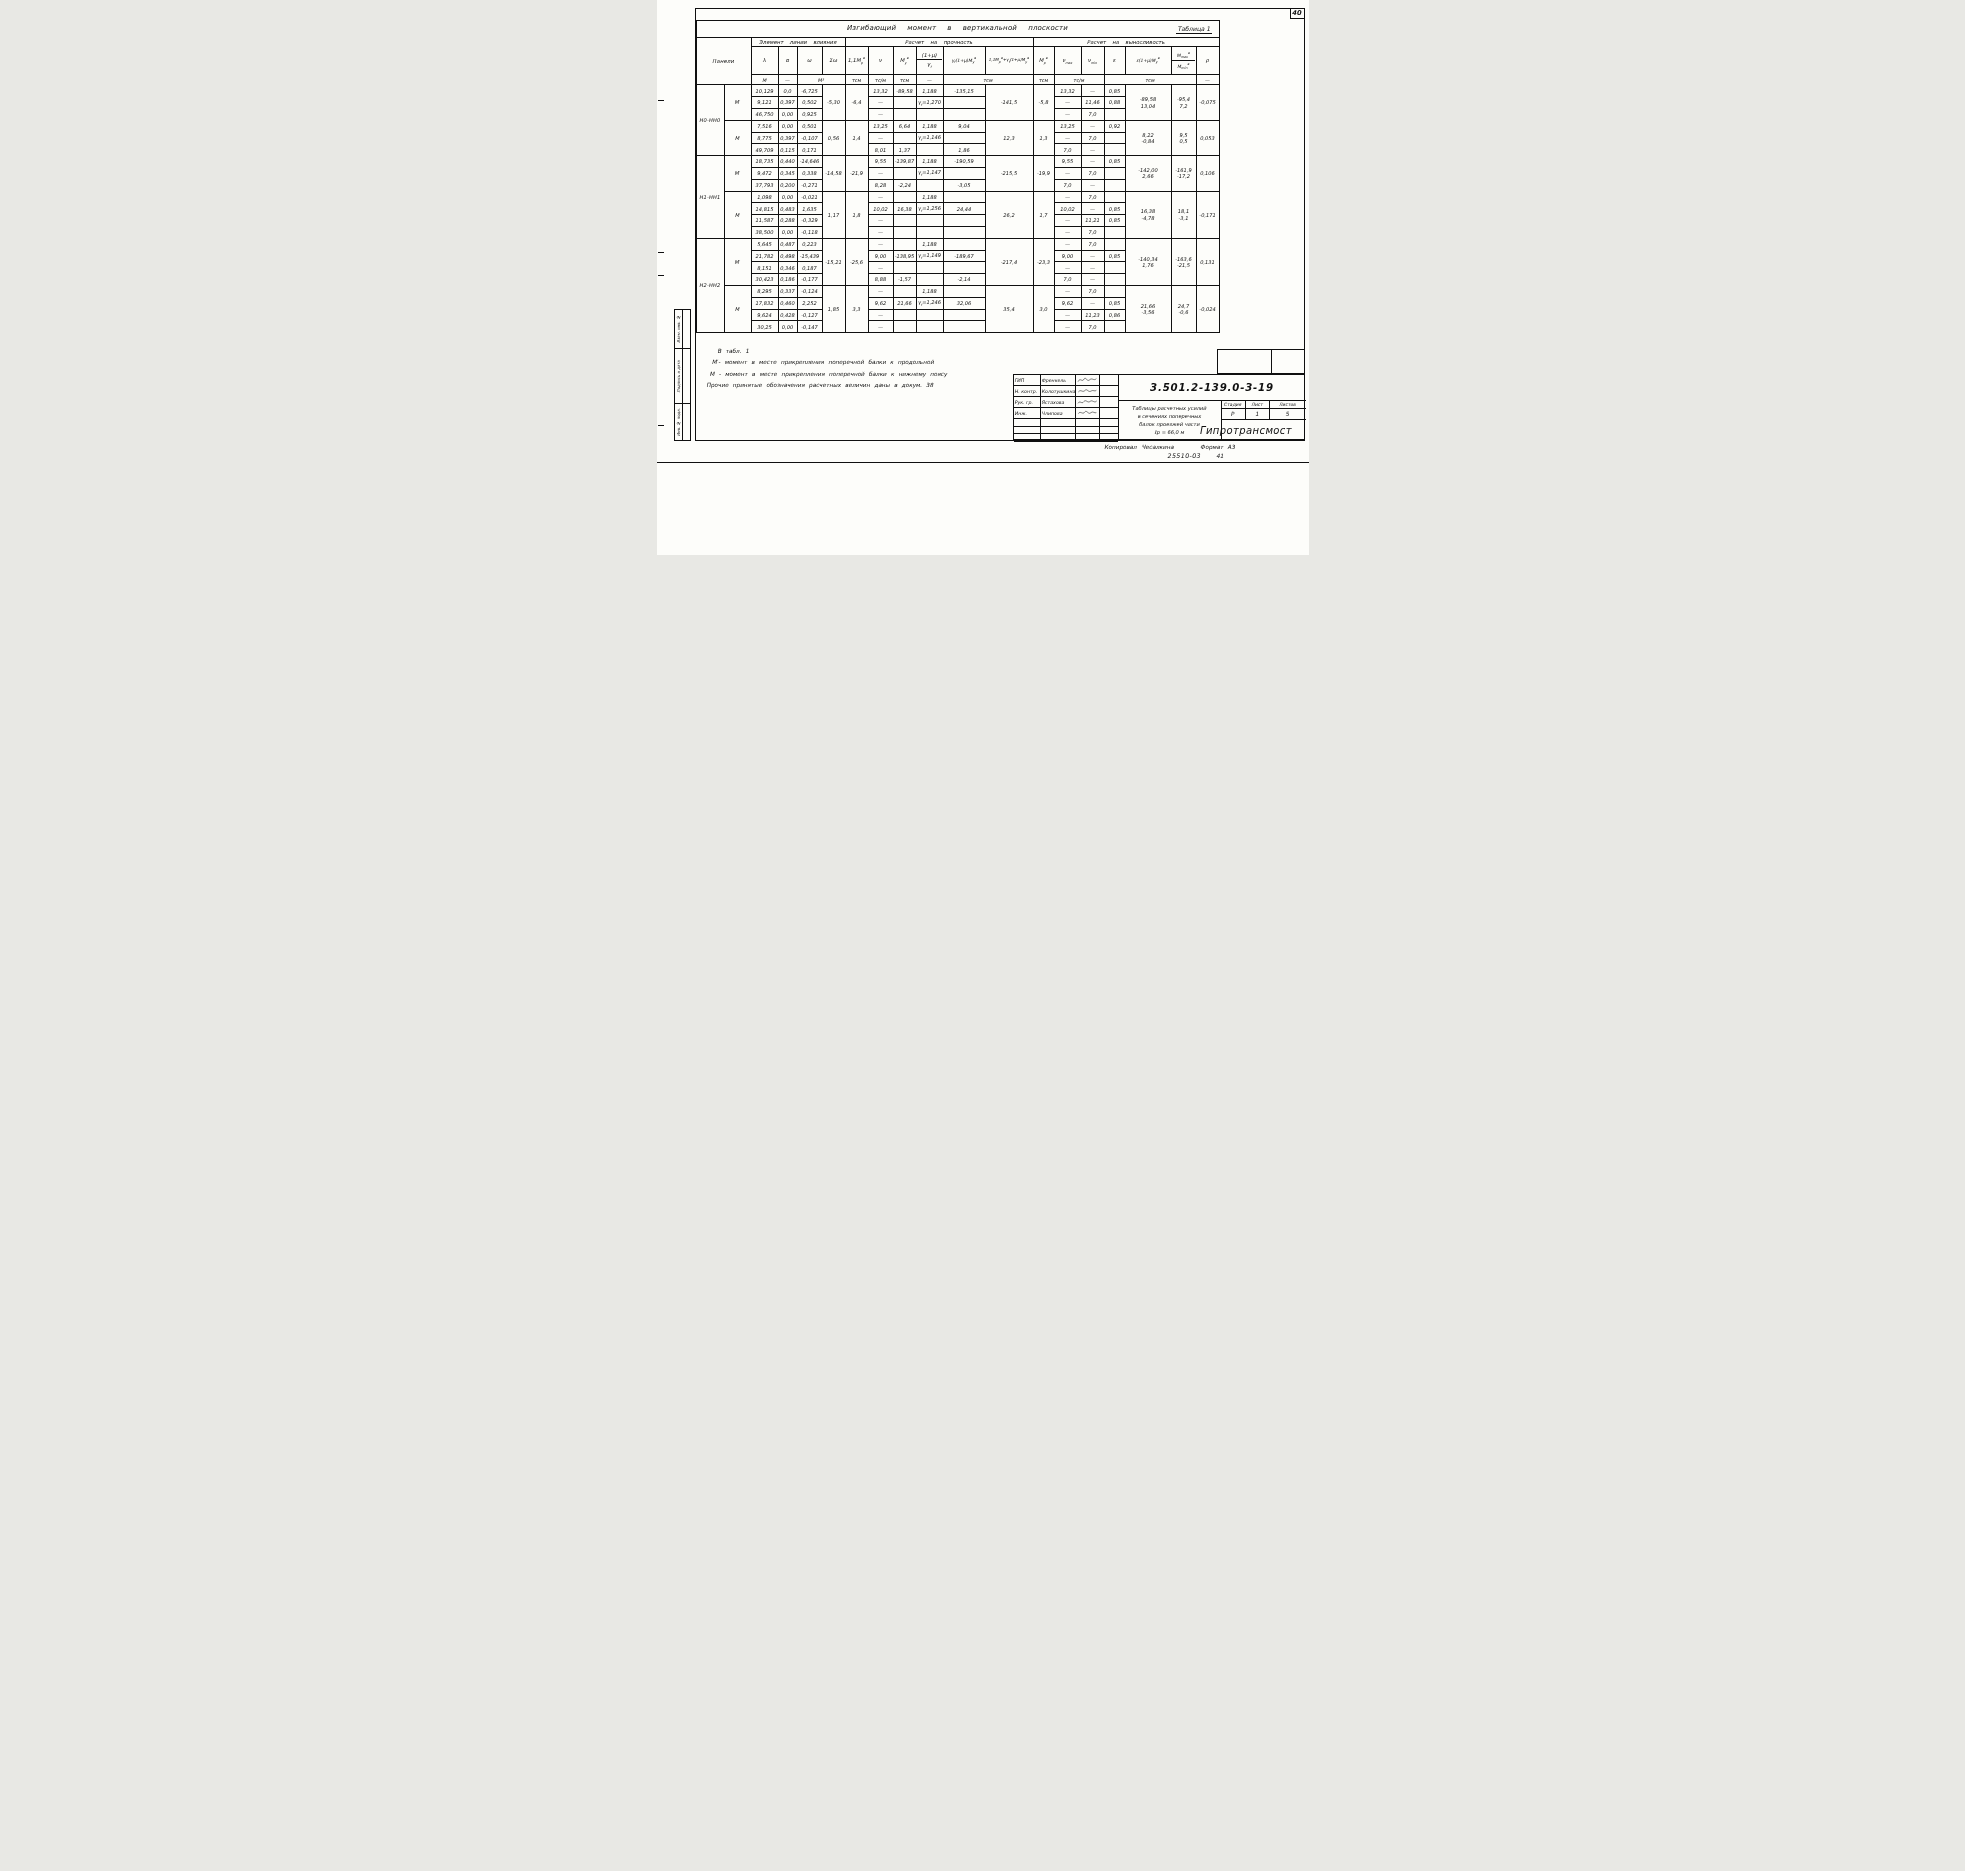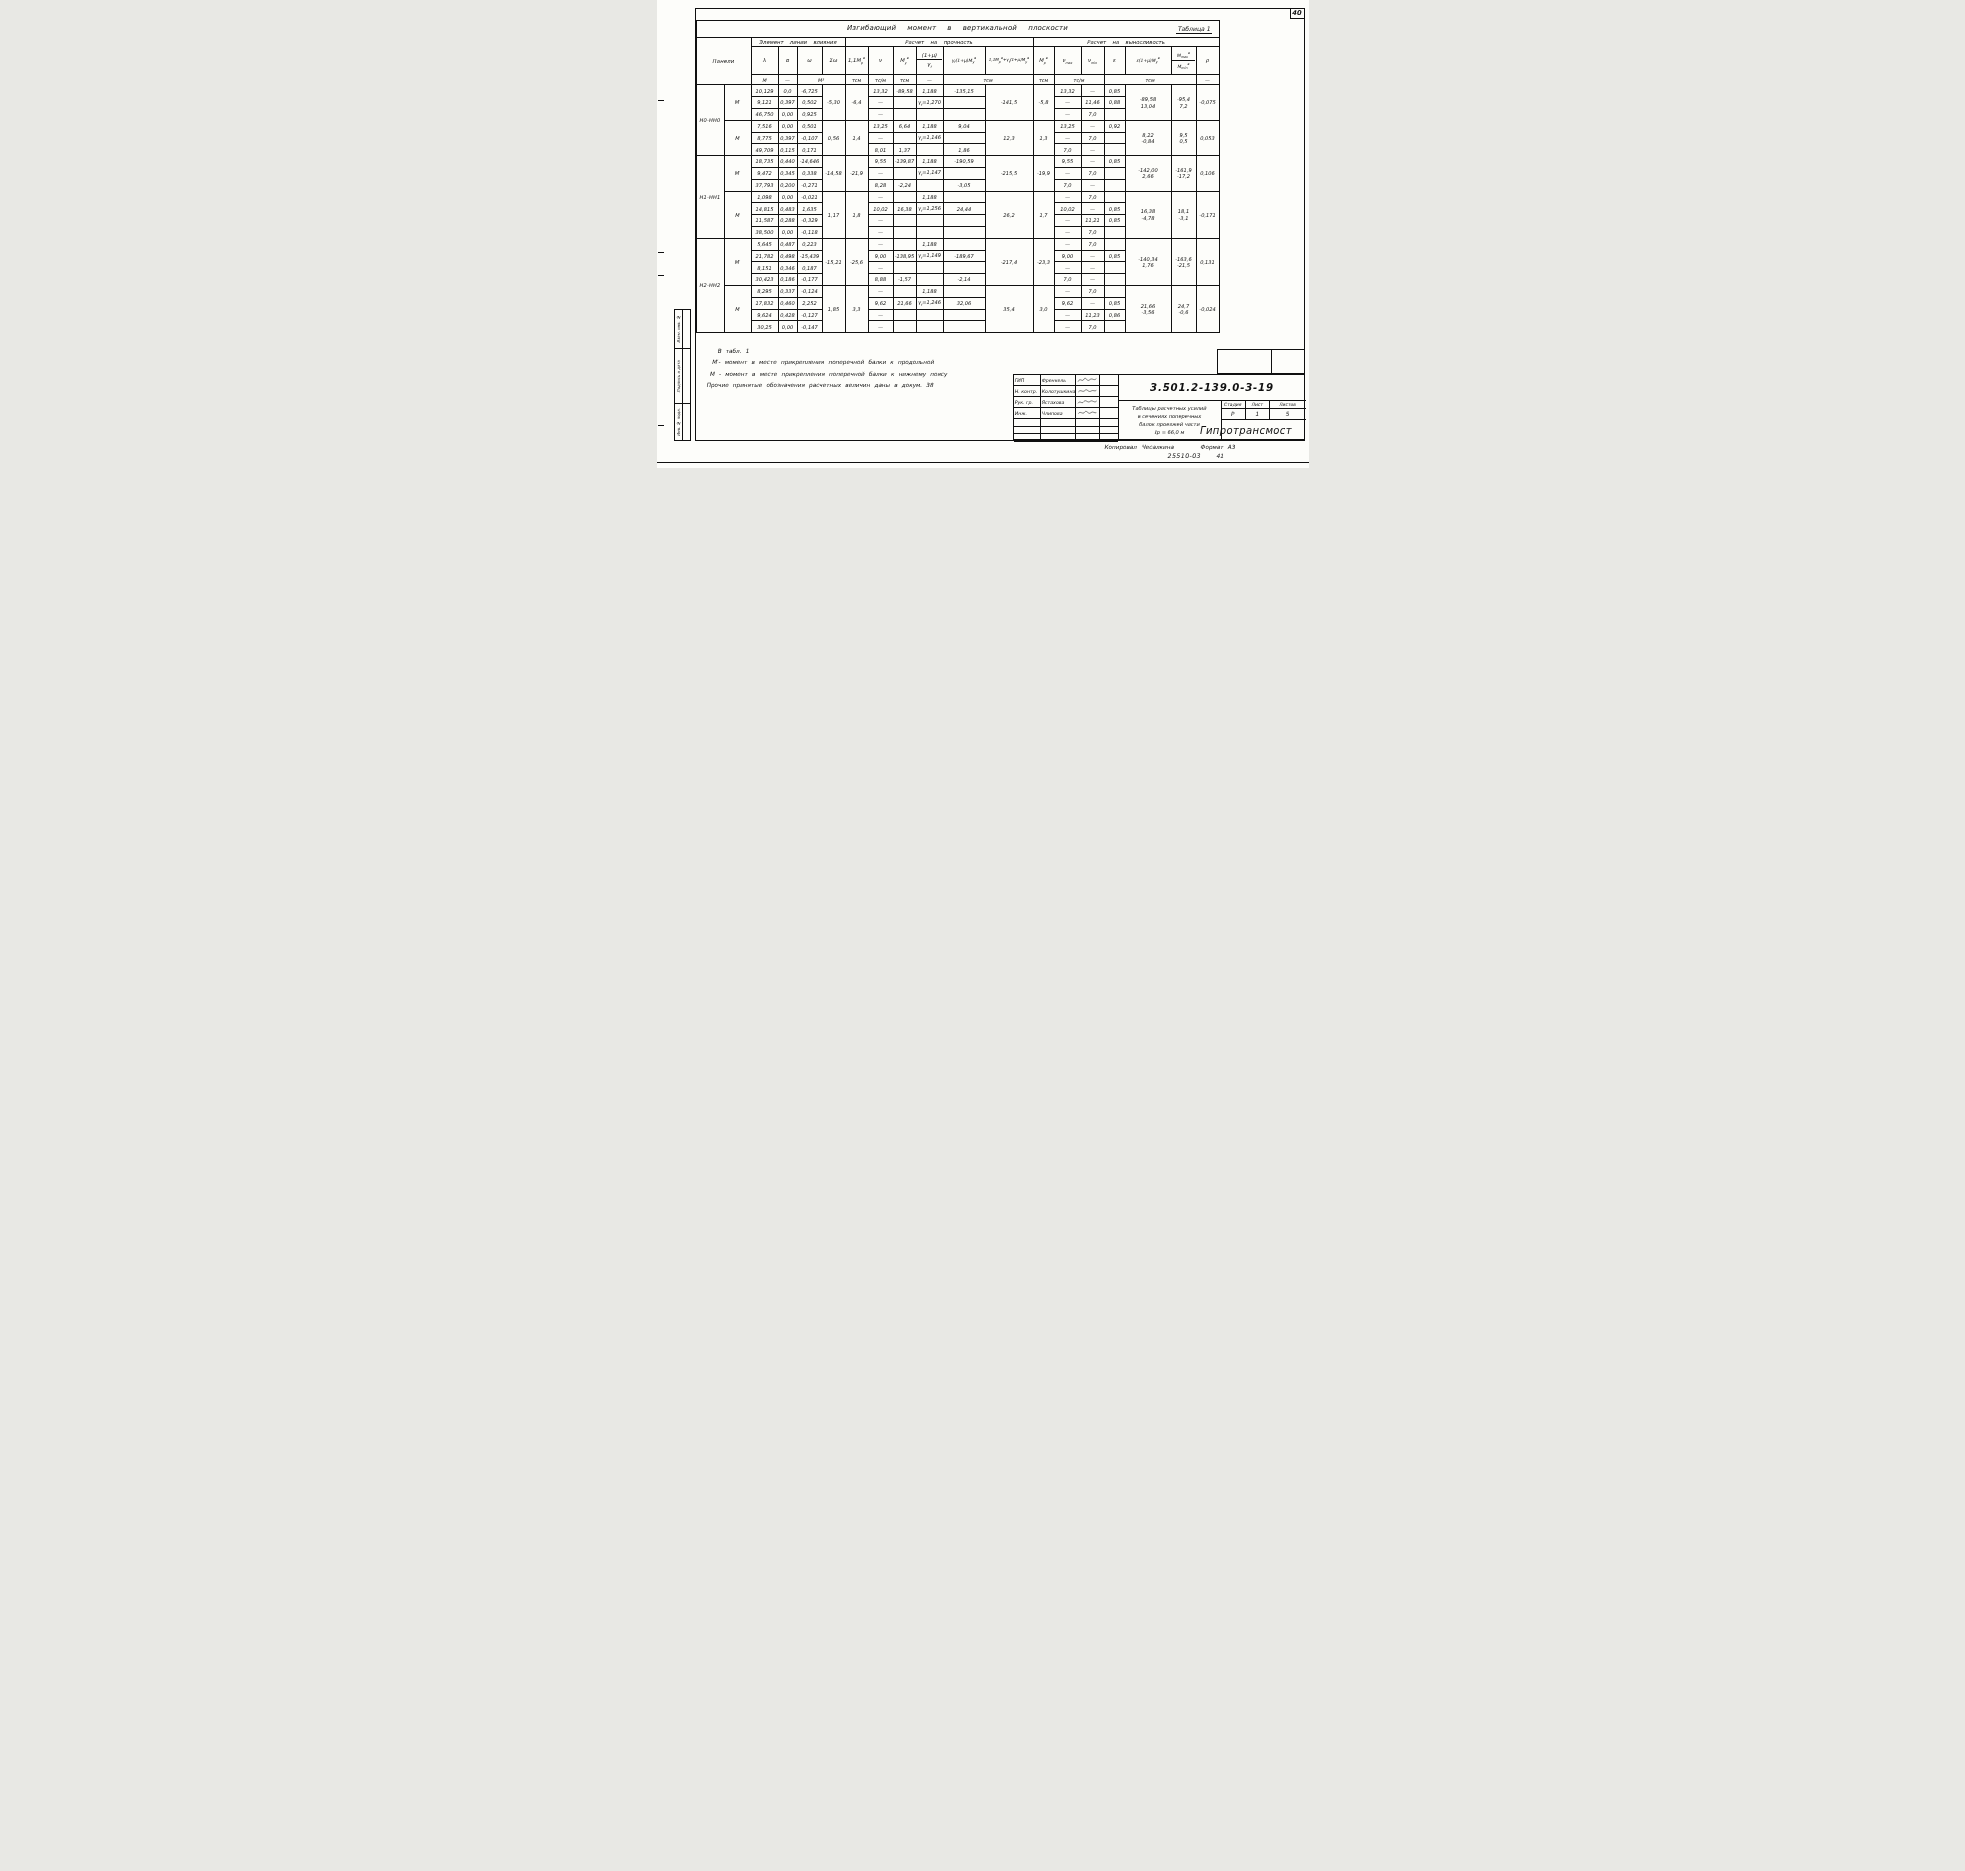--- a/index.html
+++ b/index.html
@@ -1,18 +1,18 @@
 <!DOCTYPE html>
 <html style="font-size:6.3px"><head>
 <meta charset="utf-8">
 <style>
   *{box-sizing:border-box;margin:0;padding:0}
   html,body{background:#e8e8e4}
   body{font-family:"DejaVu Sans",sans-serif}
-  .sheet{position:relative;width:652px;height:468px;background:#fdfdfa;color:#101010;
+  .sheet{position:relative;width:652px;height:555px;background:#fdfdfa;color:#101010;
          font-style:italic;overflow:hidden;margin:0 auto}
   
   .sheet-edge-bottom{position:absolute;left:0;top:462px;width:652px;height:1.2px;background:#101010}
   .edge-dash{position:absolute;left:1.6px;width:6.3px;height:1px;background:#101010}
   
   .frame{position:absolute;left:38px;top:7.5px;width:610px;height:433px;border:1px solid #101010}
   .pagebox{position:absolute;left:633px;top:7.5px;width:15px;height:11.8px;border:1px solid #101010;
            display:flex;align-items:center;justify-content:center;font-size:6.7px;font-weight:bold}
   
   table.main{position:absolute;left:39px;top:19.7px;border-collapse:collapse;table-layout:fixed;

